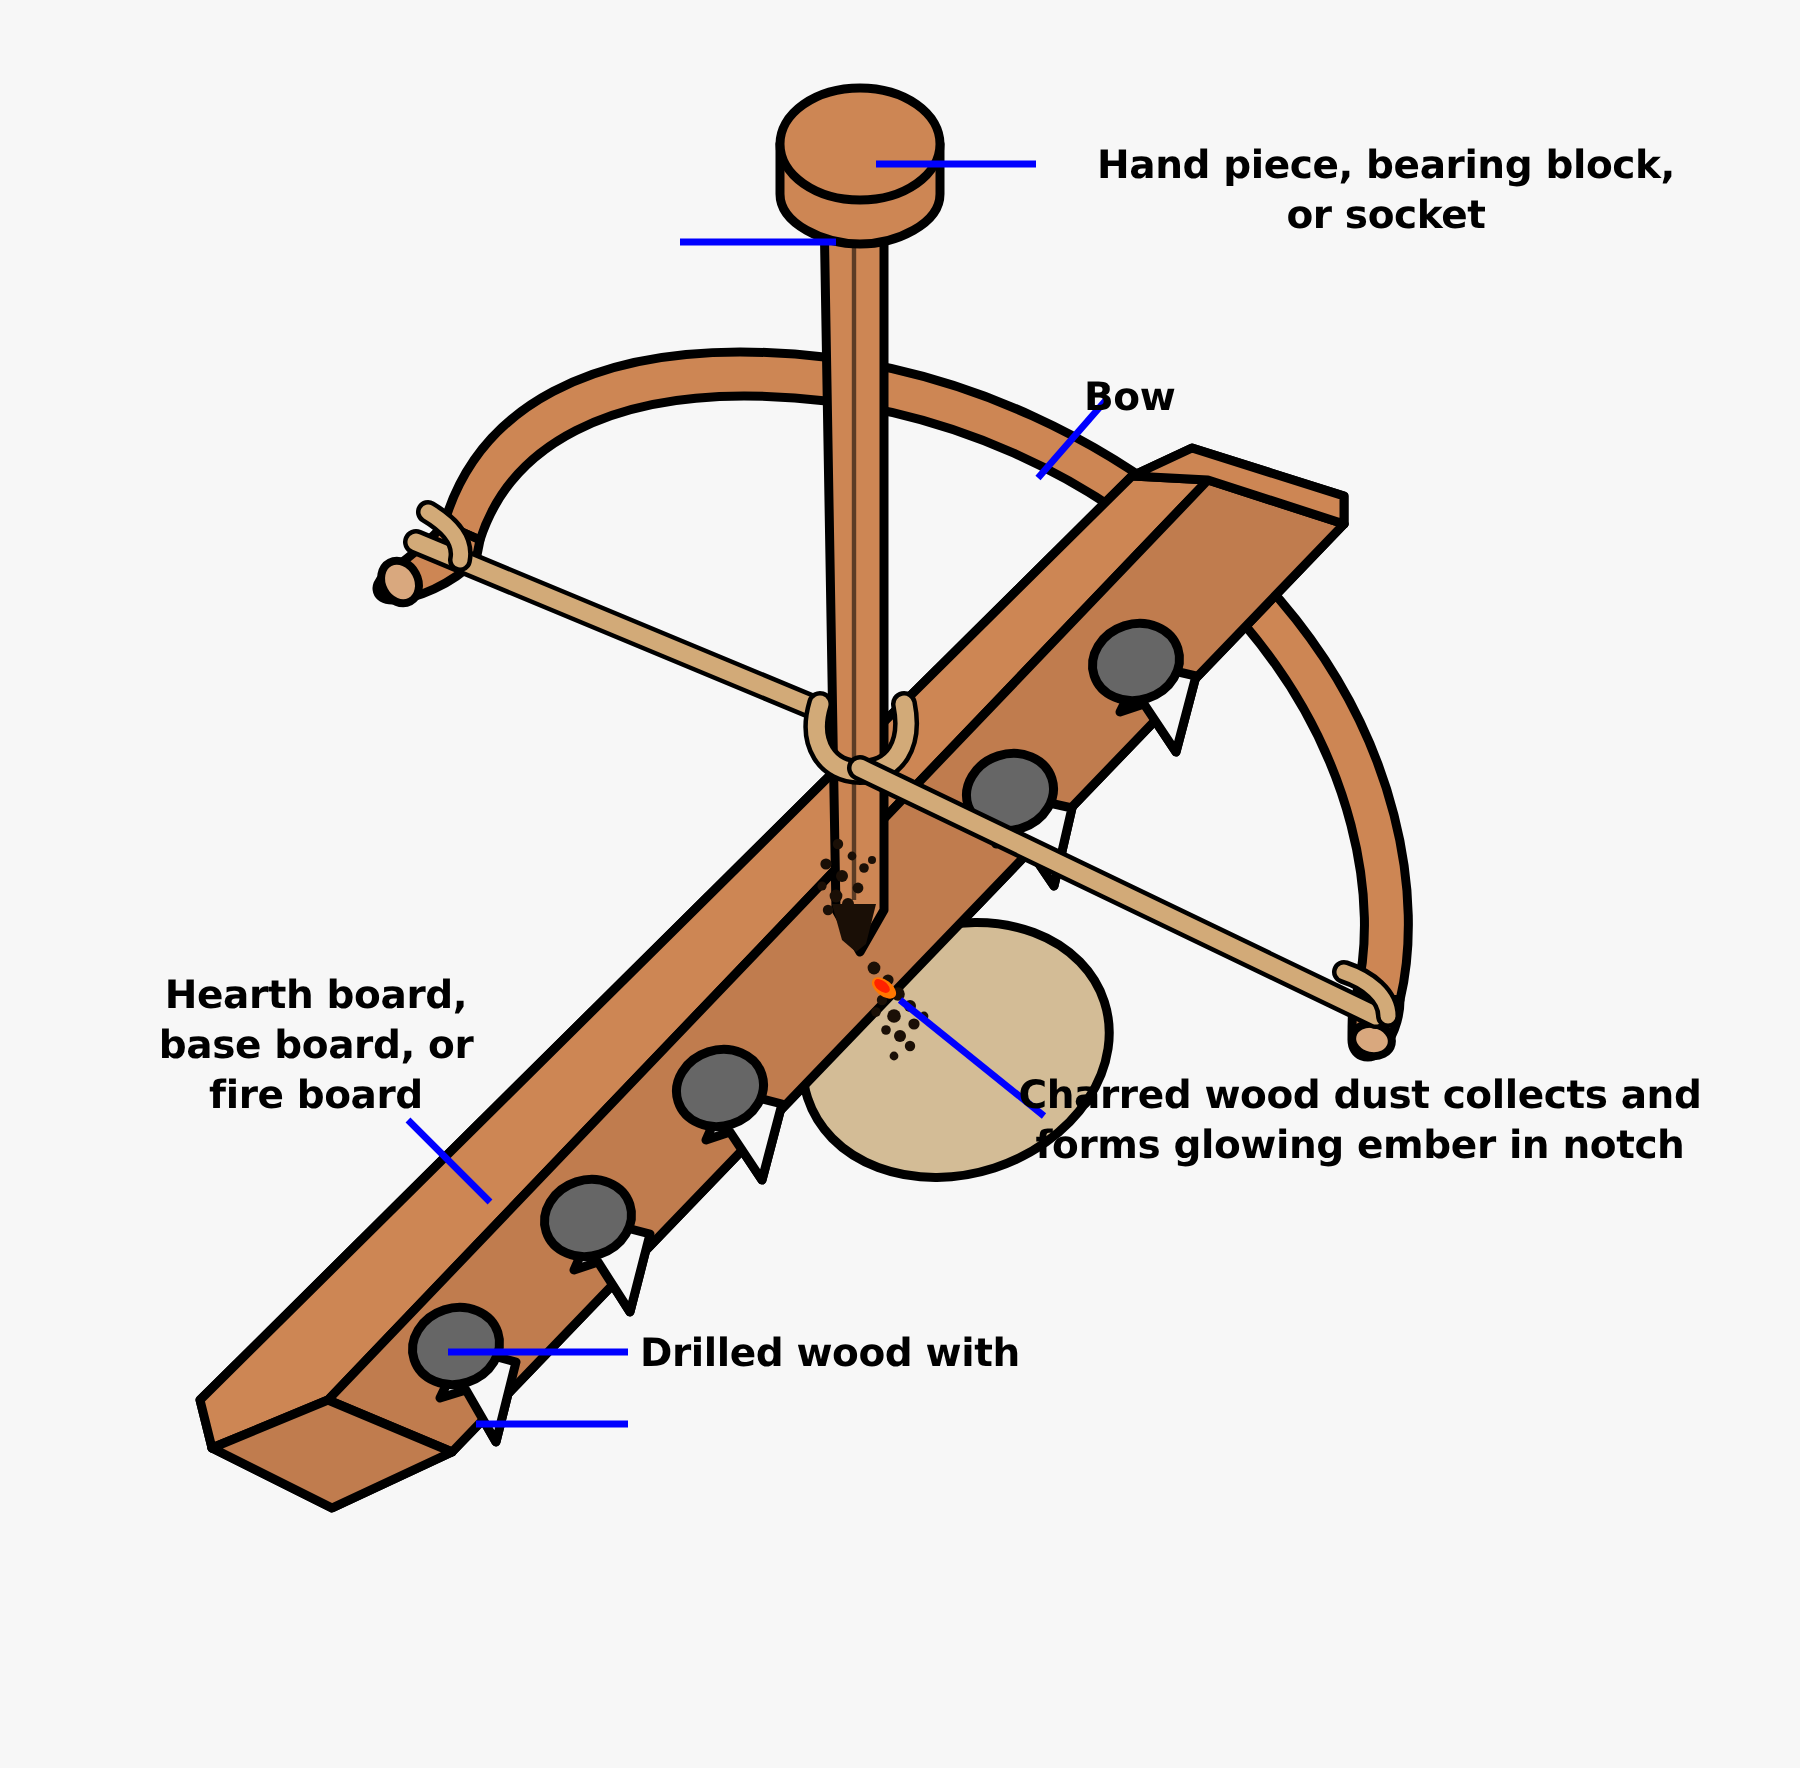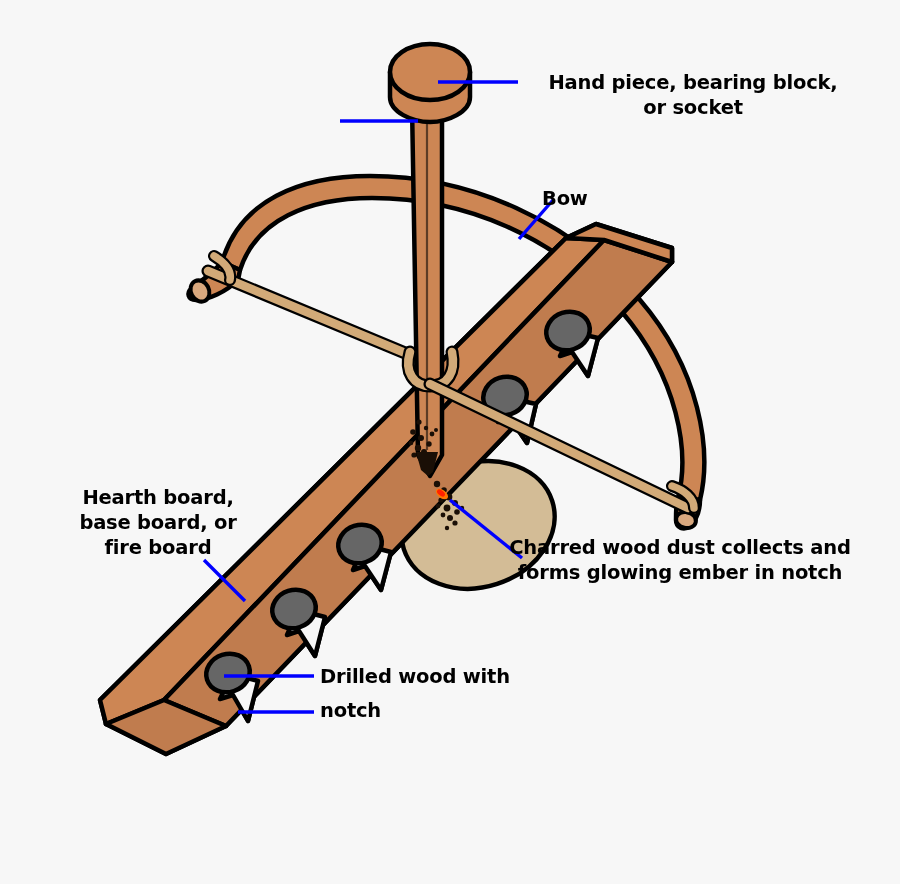--- a/index.html
+++ b/index.html
@@ -221,15 +221,14 @@
 
   <div class="label center" style="left:495px; top:535px; width:370px;">Charred wood dust collects and
 forms glowing ember in notch</div>
 
   <div class="label center" style="left:28px; top:485px; width:260px;">Hearth board,
 base board, or
 fire board</div>
 
   <div class="label left" style="left:320px; top:664px; width:300px;">Drilled wood with</div>
 
-  <div class="label left" style="left:320px; top:698px; width:300px;">notch</div>
 
 </div>
 
 </body></html>

